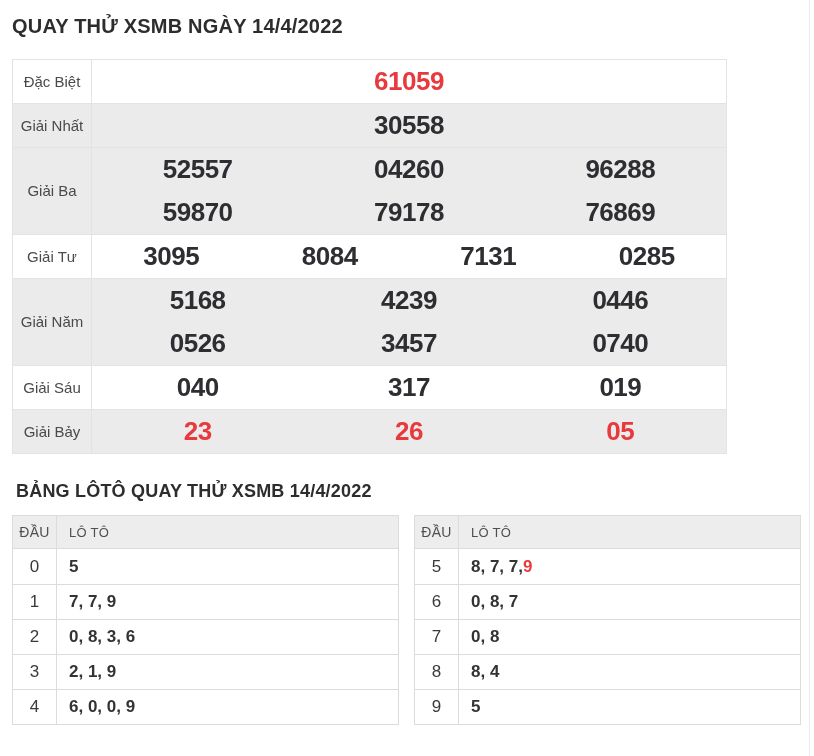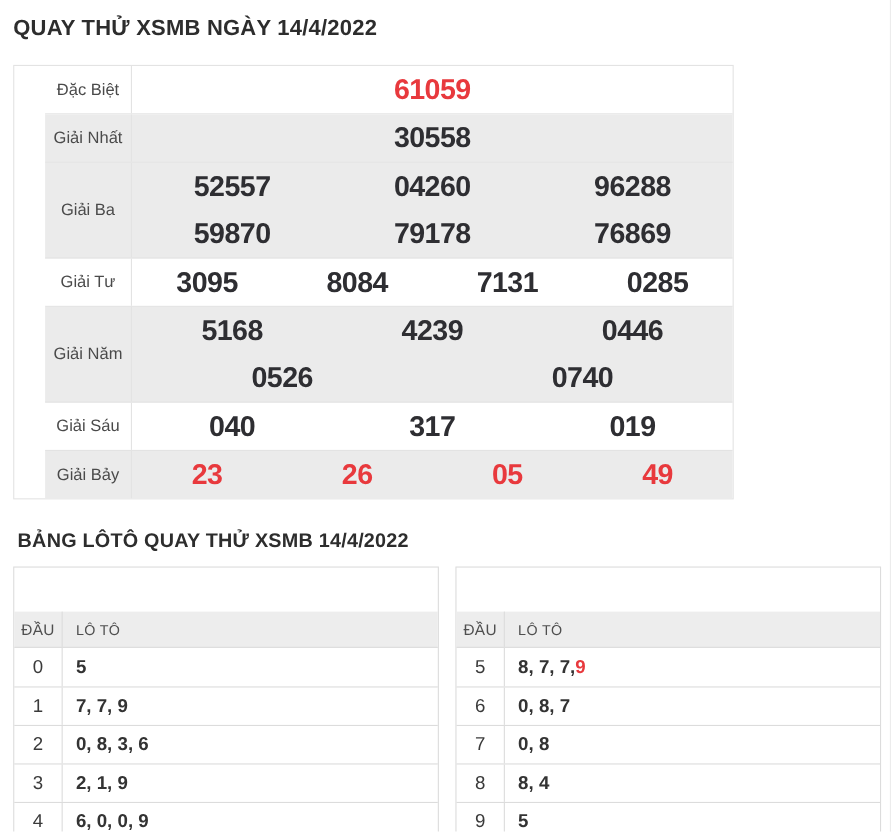--- a/index.html
+++ b/index.html
@@ -21,21 +21,21 @@
   .page{padding:14px 13px 0 12px;position:relative;}
   .page-edge{position:fixed;top:0;right:4px;width:1px;height:100%;background:#ececec;}
 
   .main-title{
     font-size:20px;font-weight:700;color:#2d2d2d;
     letter-spacing:.2px;margin:0 0 21px 0;line-height:24px;
   }
 
   
   .res-table{
-    width:655px;border:1px solid var(--border);padding-left:28px;
+    width:715px;border:1px solid var(--border);
   }
   .res-row{display:flex;border-bottom:1px solid var(--border);}
   .res-row:last-child{border-bottom:none;}
   .res-row.alt{background:var(--altbg);}
   .res-label{
     width:79px;flex:0 0 79px;display:flex;align-items:center;justify-content:center;
     font-size:15px;color:var(--label);border-right:1px solid var(--border);
     text-align:center;line-height:18px;
   }
   .res-nums{flex:1;display:flex;flex-direction:column;justify-content:center;}
@@ -46,21 +46,21 @@
   }
   .res-row.red .num{color:var(--red);}
 
   
   .loto-title{
     font-size:18px;font-weight:700;color:#2d2d2d;
     margin:27px 0 13px 4px;line-height:21px;letter-spacing:.2px;
   }
   .loto-wrap{display:flex;gap:15px;width:789px;}
   .lt{flex:1;border:1px solid var(--border2);background:#fff;}
-  .lt-head{display:flex;background:var(--headbg);height:33px;border-bottom:1px solid var(--border2);margin-top:40px;}
+  .lt-head{display:flex;background:var(--headbg);height:33px;border-bottom:1px solid var(--border2);}
   .lt-head-dau{
     width:44px;flex:0 0 44px;display:flex;align-items:center;justify-content:center;
     font-size:14px;color:#4f4f4f;border-right:1px solid var(--border2);letter-spacing:.3px;
   }
   .lt-head-loto{
     flex:1;display:flex;align-items:center;padding-left:12px;
     font-size:13px;color:#4f4f4f;letter-spacing:.3px;
   }
   .lt-row{display:flex;height:35px;}
   .lt-row + .lt-row{border-top:1px solid var(--border2);}
@@ -133,20 +133,21 @@
     <div class="res-row alt">
       <div class="res-label">Giải Năm</div>
       <div class="res-nums">
         <div class="res-line">
           <span class="num">5168</span>
           <span class="num">4239</span>
           <span class="num">0446</span>
         </div>
         <div class="res-line">
           <span class="num">0526</span>
+          <span class="num">3457</span>
           <span class="num">0740</span>
         </div>
       </div>
     </div>
 
     <div class="res-row">
       <div class="res-label">Giải Sáu</div>
       <div class="res-nums">
         <div class="res-line">
           <span class="num">040</span>
@@ -156,21 +157,20 @@
       </div>
     </div>
 
     <div class="res-row alt red">
       <div class="res-label">Giải Bảy</div>
       <div class="res-nums">
         <div class="res-line">
           <span class="num">23</span>
           <span class="num">26</span>
           <span class="num">05</span>
-          <span class="num">49</span>
         </div>
       </div>
     </div>
 
   </div>
 
   <h2 class="loto-title">BẢNG LÔTÔ QUAY THỬ XSMB 14/4/2022</h2>
 
   <div class="loto-wrap">
 

